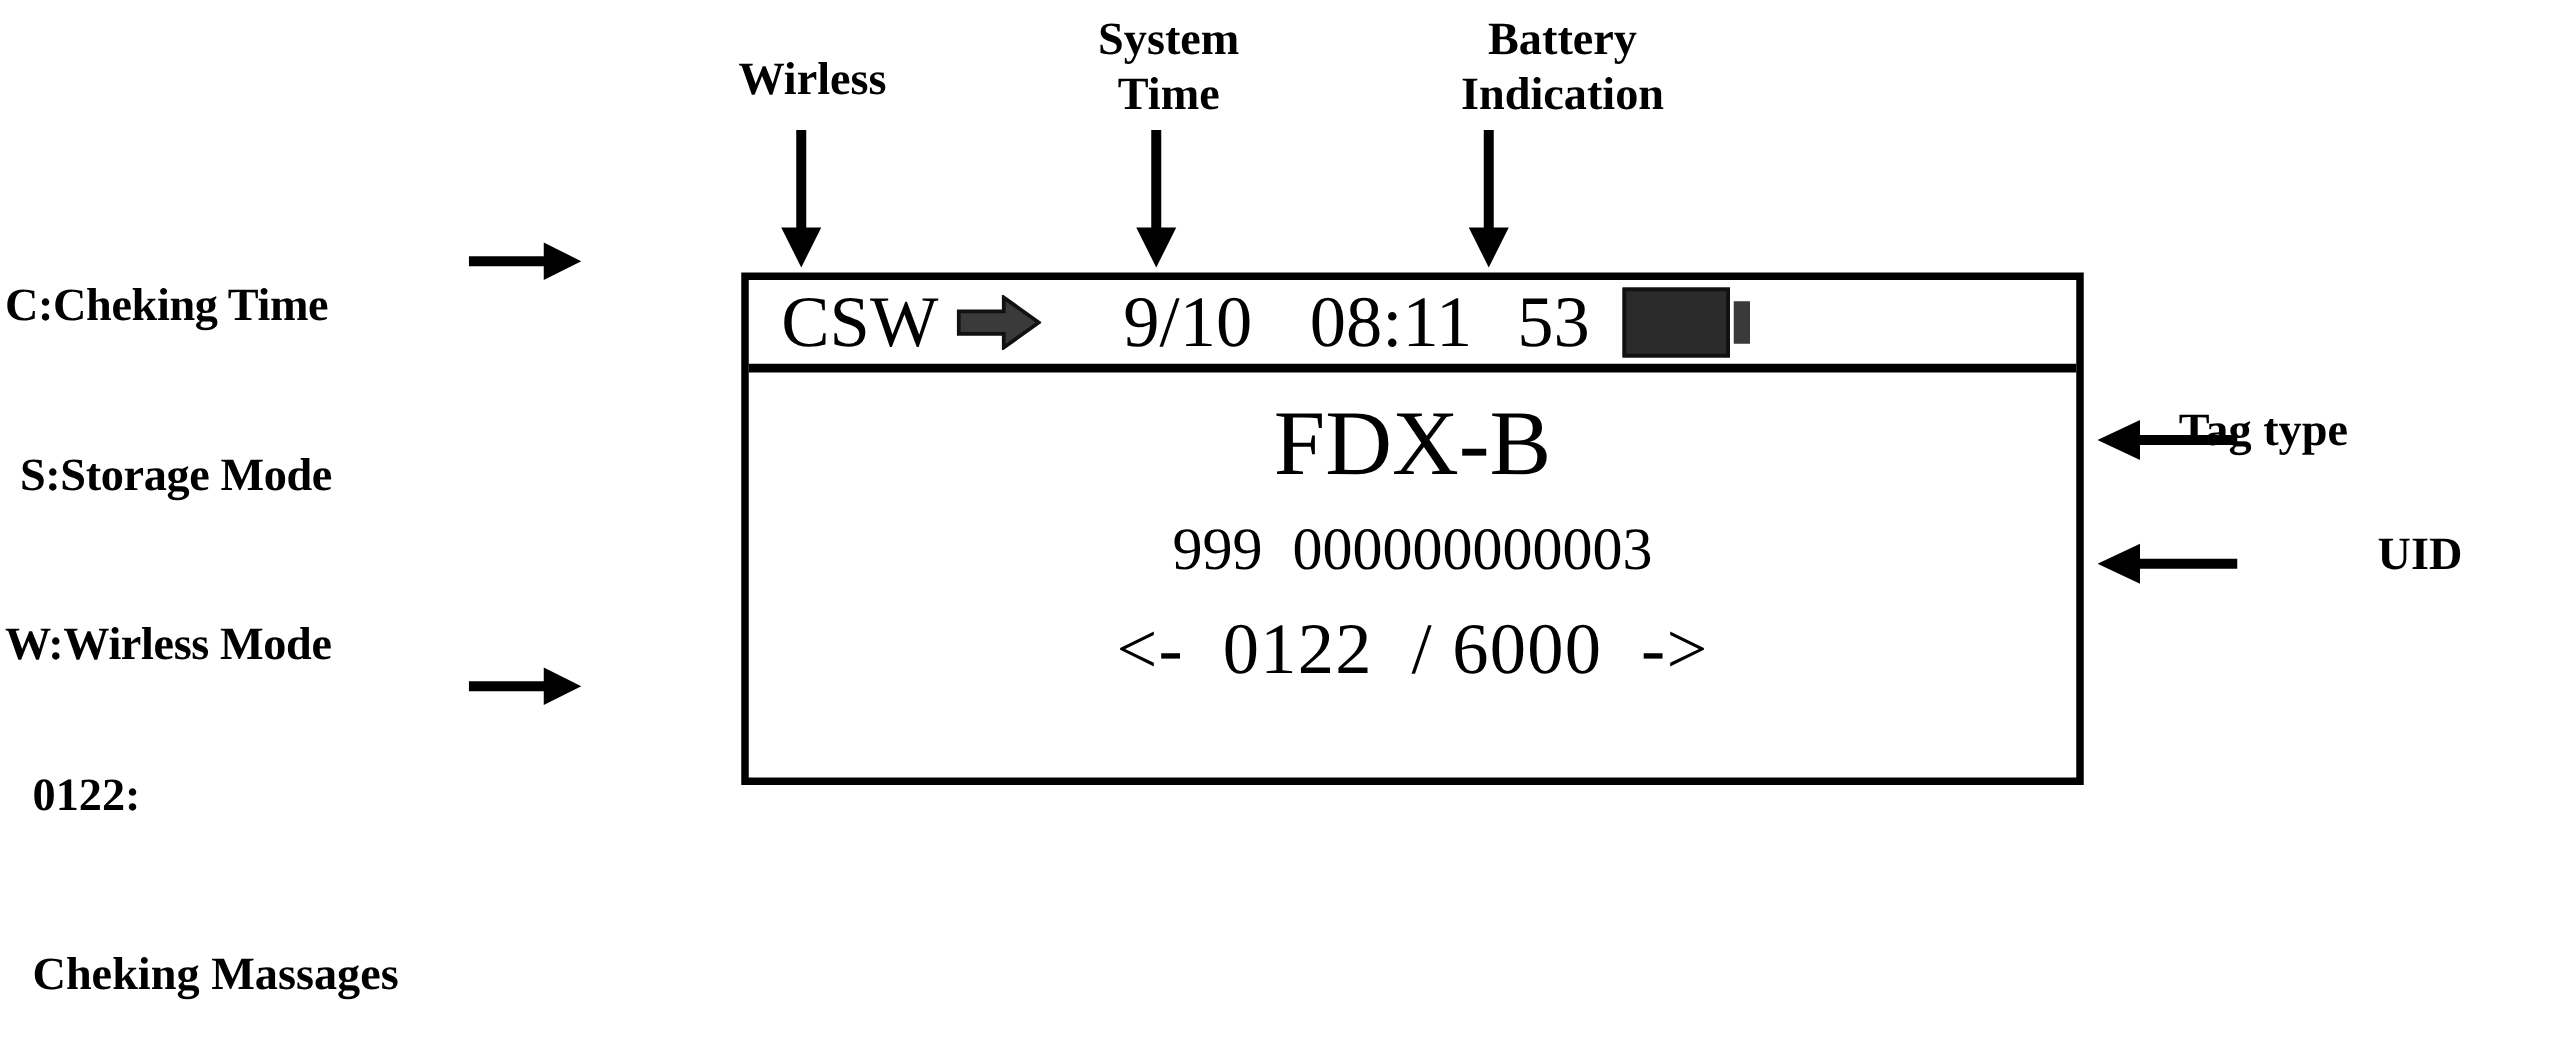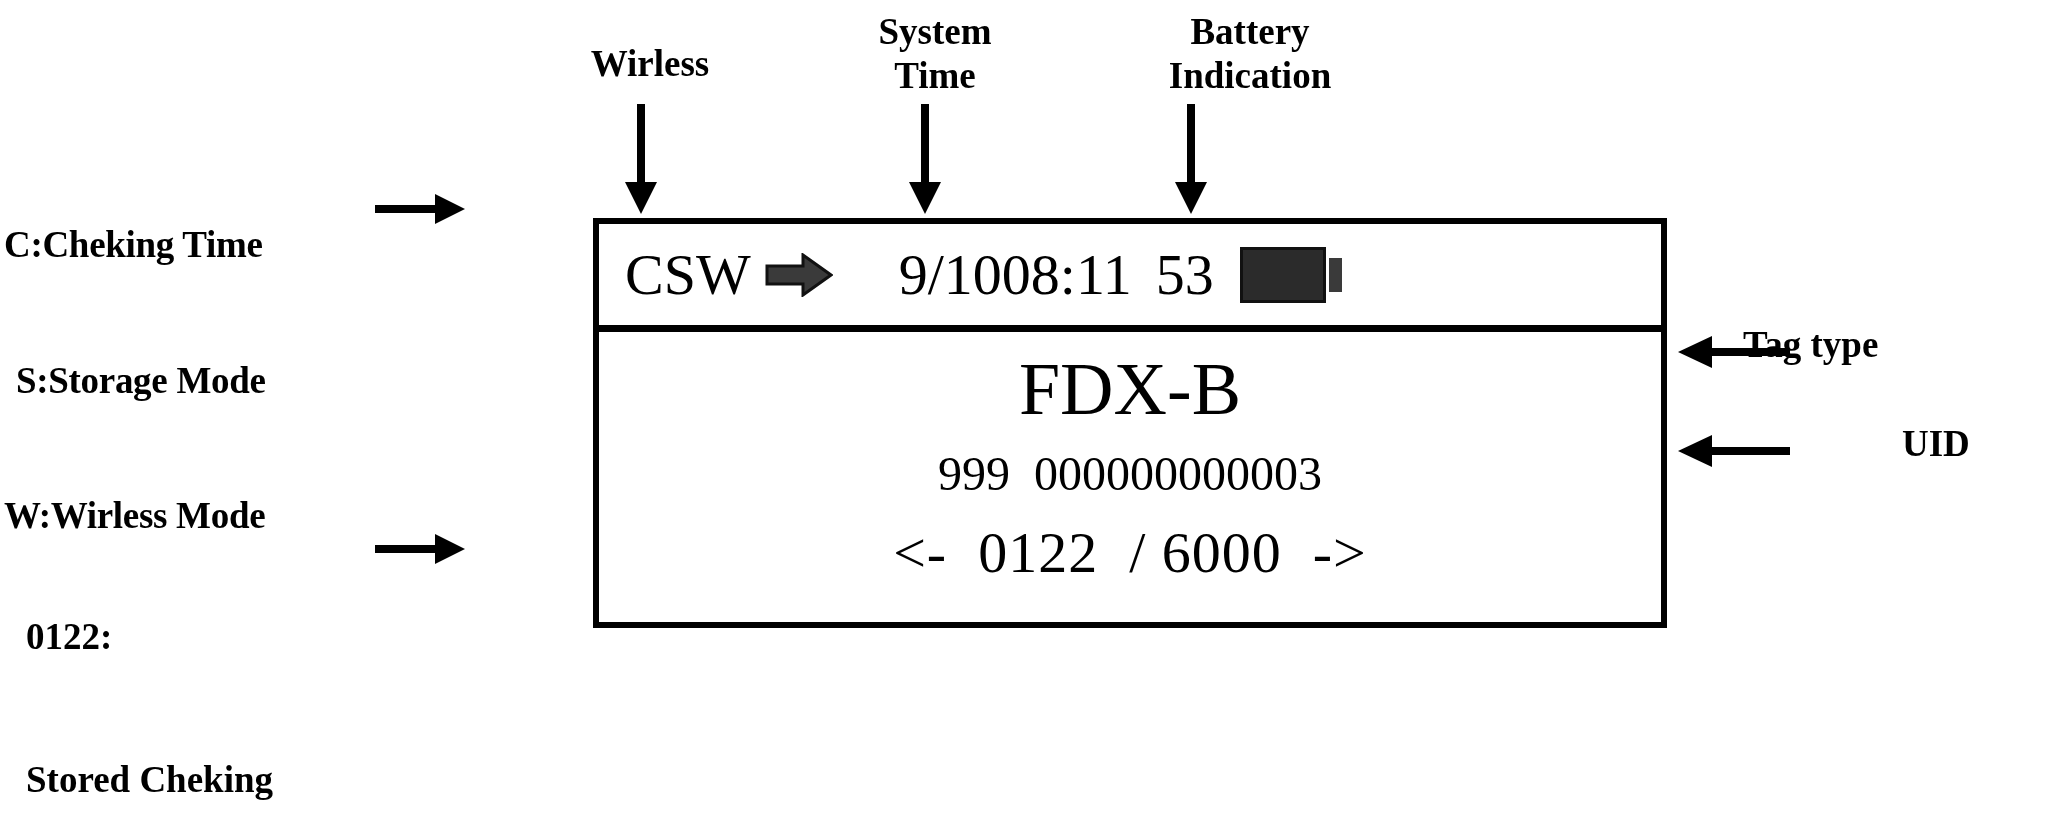--- a/index.html
+++ b/index.html
@@ -83,39 +83,39 @@
     top: 218px;
     width: 1062px;
     height: 398px;
     border: 6px solid #000;
     background: #ffffff;
     box-sizing: content-box;
   }
 
   #lcd-statusbar {
     position: relative;
-    height: 108px;
+    height: 74px;
     border-bottom: 7px solid #000;
     display: flex;
     align-items: center;
     box-sizing: border-box;
   }
 
   .status-text {
     font-size: 58px;
     line-height: 1;
     font-family: "Liberation Serif", "DejaVu Serif", serif;
     color: #000;
     white-space: pre;
   }
 
   #status-mode { margin-left: 26px; }
   #status-date { margin-left: 66px; }
-  #status-time { }
-  #status-batterypct { margin-left: 24px; }
+  #status-time { margin-left: 46px; }
+  #status-batterypct { margin-left: 36px; }
 
   
   #status-wireless-icon {
     margin-left: 14px;
     width: 68px;
     height: 44px;
     display: inline-block;
   }
 
   
@@ -172,21 +172,21 @@
 
 <div class="abs annot" id="mode-legend">
   <span class="ln ln1">C:Cheking Time</span>
   <span class="ln ln2">S:Storage Mode</span>
   <span class="ln ln3">W:Wirless Mode</span>
 </div>
 
 <div class="abs annot" id="storage-legend">
   <span class="grp">
     <span class="ln">0122:</span>
-    <span class="ln ind">Stored Cheking</span>
+    <span class="ln ind">Cheking Massages</span>
   </span>
   
 </div>
 
 <div class="abs annot toplabel" id="label-wirless">Wirless</div>
 
 <div class="abs annot toplabel" id="label-systemtime">System<br>Time</div>
 
 <div class="abs annot toplabel" id="label-battery">Battery<br>Indication</div>
 

